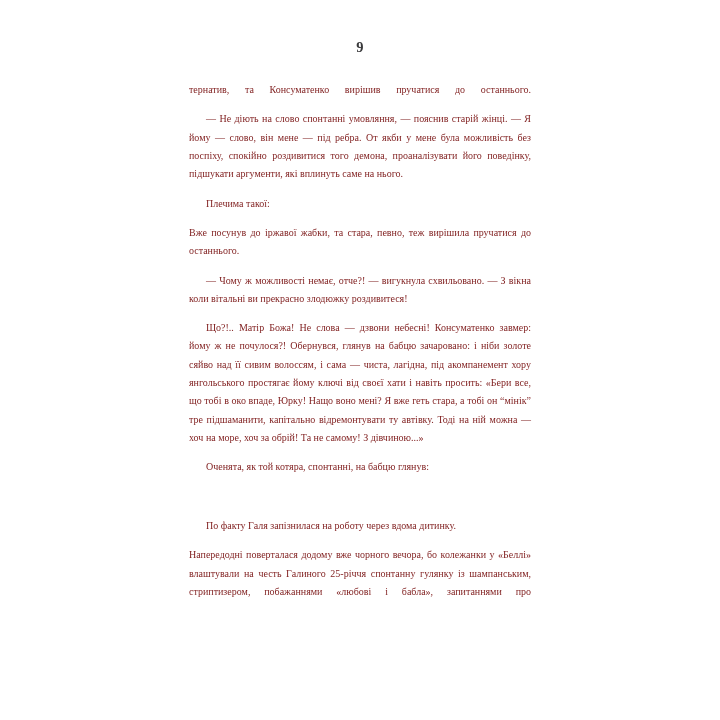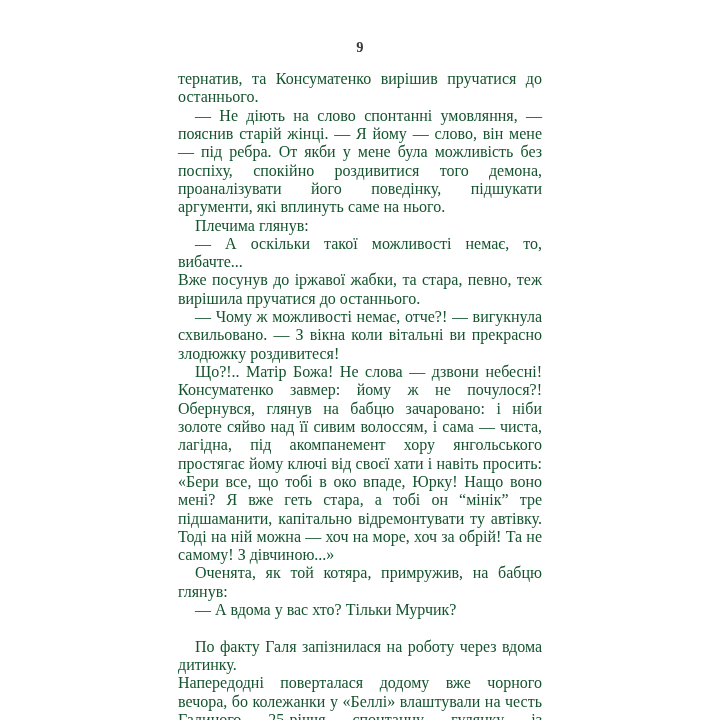--- a/index.html
+++ b/index.html
@@ -35,28 +35,28 @@
   }
 
   .text-block {
     position: absolute;
     top: 70px;
     left: 178px;
     width: 364px;
   }
 
   p.para {
-    margin: 0;
+    margin: 11px;
     padding: 0;
-    font-size: 16px;
+    font-size: 10px;
     line-height: 18.32px;
     text-align: justify;
     text-justify: inter-word;
     text-indent: 17px;
-    color: #14532d;
+    color: #7f1d1d;
     -webkit-font-smoothing: antialiased;
     hyphens: manual;
   }
 
   p.para.no-indent {
     text-indent: 0;
   }
 
   p.para.last-line-full {
     text-align-last: justify;
@@ -72,34 +72,32 @@
 <div class="page">
 
   <div class="page-number">9</div>
 
   <div class="text-block">
 
     <p class="para no-indent last-line-full">тернатив, та Консуматенко вирішив пручатися до останнього.</p>
 
     <p class="para">— Не діють на слово спонтанні умовляння, — пояснив старій жінці. — Я йому — слово, він мене — під ребра. От якби у мене була можливість без поспіху, спокійно роздивитися того демона, проаналізувати його поведінку, підшукати аргументи, які вплинуть саме на нього.</p>
 
-    <p class="para">Плечима глянув:</p>
+    <p class="para">Плечима такої:</p>
 
-    <p class="para">— А оскільки такої можливості немає, то, вибачте...</p>
 
     <p class="para no-indent">Вже посунув до іржавої жабки, та стара, певно, теж вирішила пручатися до останнього.</p>
 
     <p class="para">— Чому ж можливості немає, отче?! — вигукнула схвильовано. — З вікна коли вітальні ви прекрасно злодюжку роздивитеся!</p>
 
     <p class="para">Що?!.. Матір Божа! Не слова — дзвони небесні! Консуматенко завмер: йому ж не почулося?! Обернувся, глянув на бабцю зачаровано: і ніби золоте сяйво над її сивим волоссям, і сама — чиста, лагідна, під акомпанемент хору янгольського простягає йому ключі від своєї хати і навіть просить: «Бери все, що тобі в око впаде, Юрку! Нащо воно мені? Я вже геть стара, а тобі он “мінік” тре підшаманити, капітально відремонтувати ту автівку. Тоді на ній можна — хоч на море, хоч за обрій! Та не самому! З дівчиною...»</p>
 
 
-    <p class="para">Оченята, як той котяра, примружив, на бабцю глянув:</p>
+    <p class="para">Оченята, як той котяра, спонтанні, на бабцю глянув:</p>
 
-    <p class="para">— А вдома у вас хто? Тільки Мурчик?</p>
 
     <div class="scene-gap"></div>
 
     <p class="para">По факту Галя запізнилася на роботу через вдома дитинку.</p>
 
     <p class="para no-indent last-line-full">Напередодні поверталася додому вже чорного вечора, бо колежанки у «Беллі» влаштували на честь Галиного 25-річчя спонтанну гулянку із шампанським, стриптизером, побажаннями «любові і бабла», запитаннями про</p>
 
   </div>
 </div>
 

